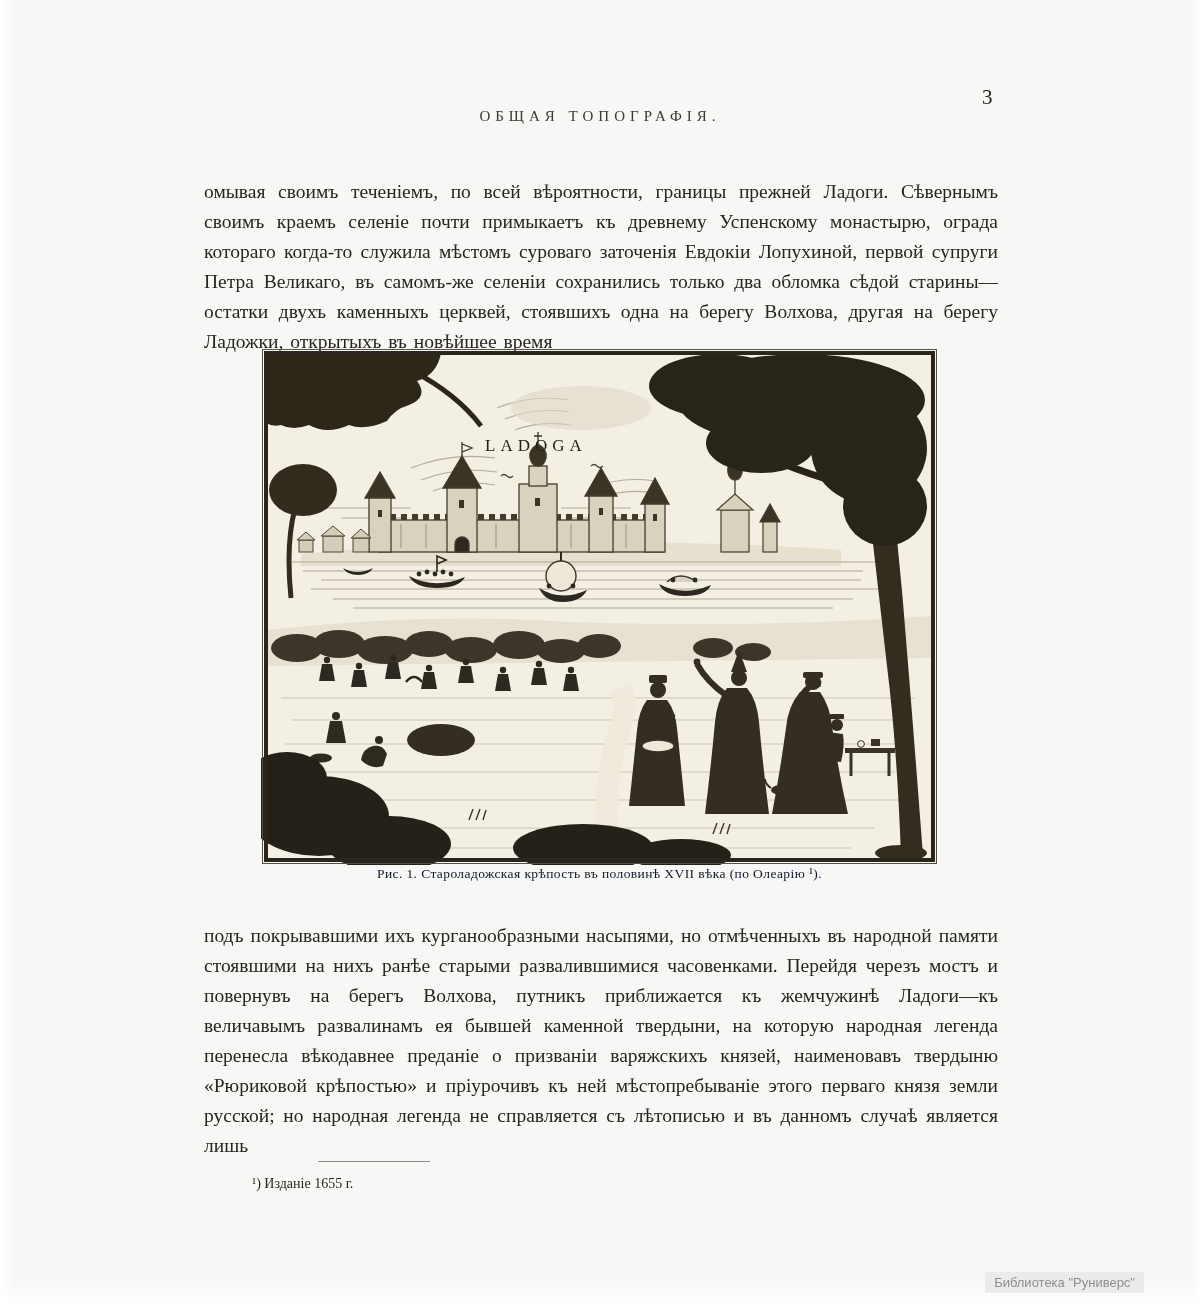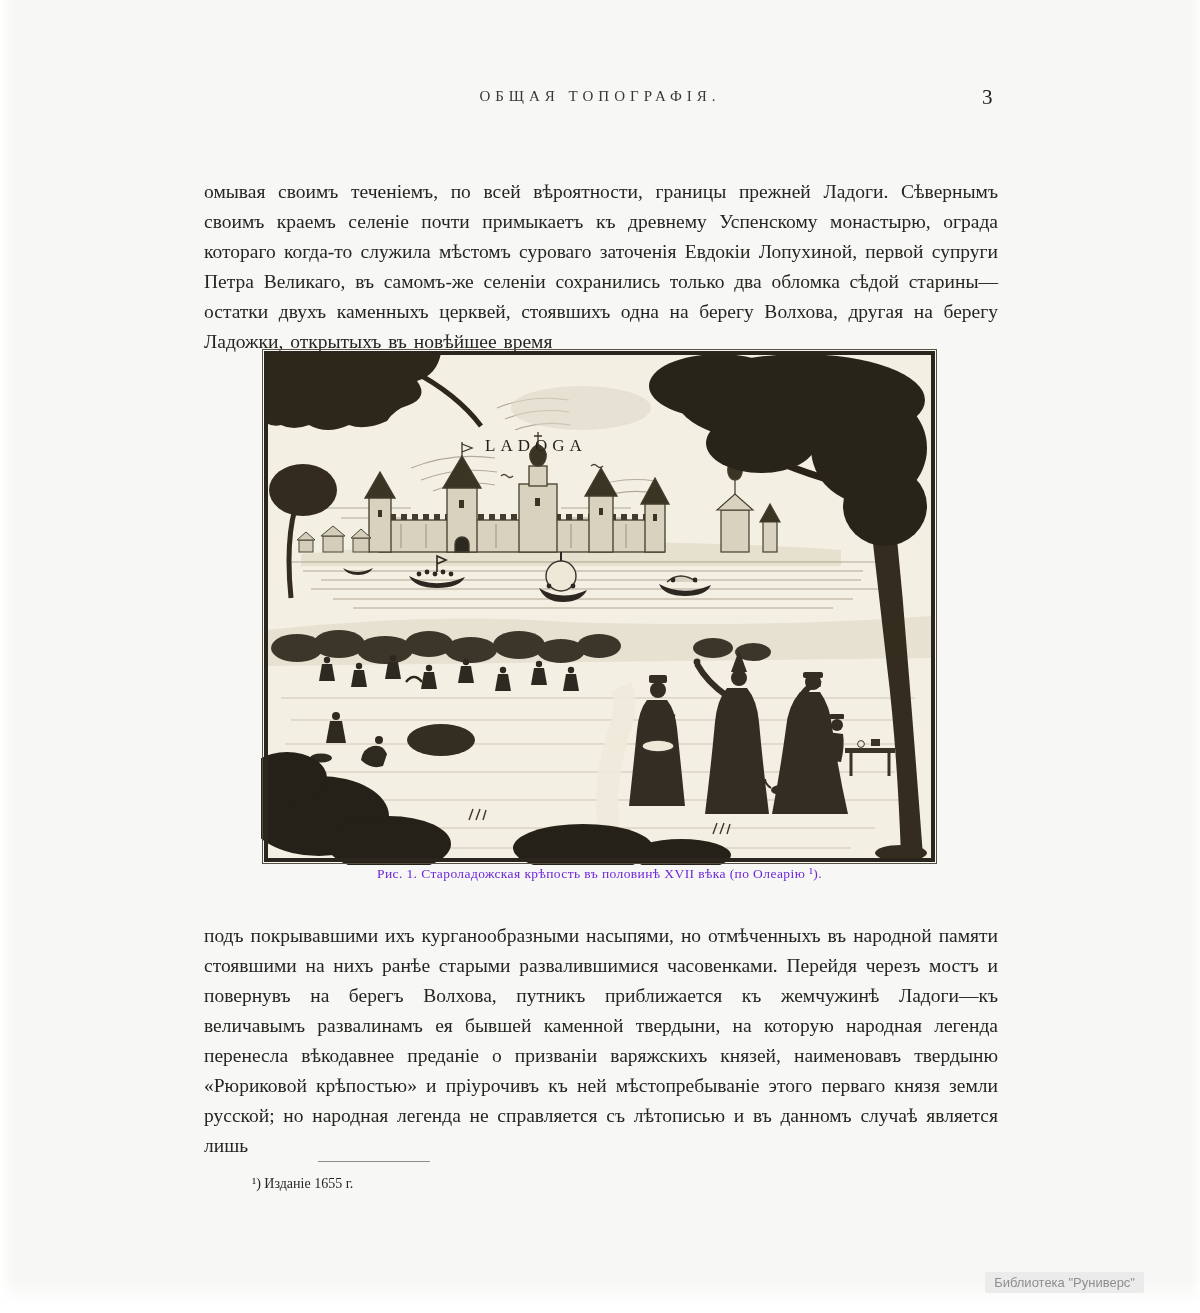--- a/index.html
+++ b/index.html
@@ -6,34 +6,34 @@
   .page{
     position:relative;width:1200px;height:1313px;margin:0 auto;
     background:#f7f7f5;overflow:hidden;
     font-family:"Liberation Serif", serif;color:#2a2a28;
   }
   .scan-edge-left{position:absolute;left:0;top:0;width:14px;height:100%;
     background:linear-gradient(90deg,#ffffff,rgba(255,255,255,0));}
   .scan-edge-right{position:absolute;right:0;top:0;width:10px;height:100%;
     background:linear-gradient(270deg,#fdfdfd,rgba(255,255,255,0));}
   .running-head{
-    position:absolute;top:88px;left:0;width:1200px;text-align:center;
+    position:absolute;top:108px;left:0;width:1200px;text-align:center;
     font-size:15px;letter-spacing:5px;color:#3a3833;
   }
   .page-number{position:absolute;top:85px;left:982px;font-size:21px;color:#23221f;}
   .para{
     position:absolute;left:204px;width:794px;text-align:justify;
     font-size:19.5px;line-height:30px;word-spacing:2px;color:#27251f;margin-top:45px;
   }
   .para-top{top:132px;}
   .para-bottom{top:876px;}
   .figure-wrap{position:absolute;left:261px;top:348px;width:677px;height:517px;}
   .caption{
     position:absolute;left:261px;top:866px;width:677px;text-align:center;
-    font-size:13.5px;letter-spacing:.4px;color:#6d28d9;
+    font-size:13.5px;letter-spacing:.4px;color:#0f172a;
   }
   .footnote-rule{position:absolute;left:318px;top:1161px;width:112px;border-top:1.5px solid #8d8d8a;}
   .footnote{position:absolute;left:252px;top:1176px;font-size:14px;color:#28261f;}
   .bottom-band{position:absolute;left:0;bottom:0;width:100%;height:34px;
     background:linear-gradient(180deg,rgba(255,255,255,0),#ffffff 75%);}
   .watermark{
     position:absolute;right:56px;top:1272px;
     font-family:"Liberation Sans", sans-serif;font-size:13px;color:#8e8e8e;
     background:#ebebeb;padding:3px 9px;border-radius:2px;
   }

